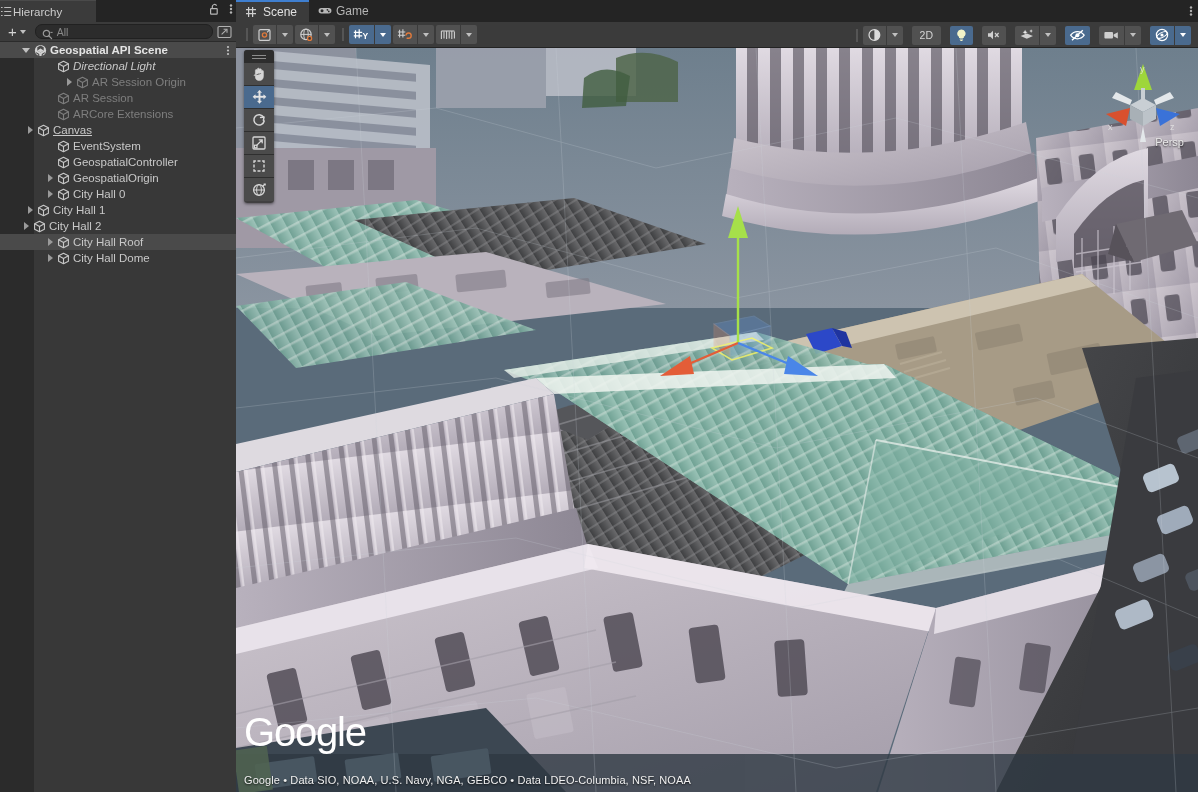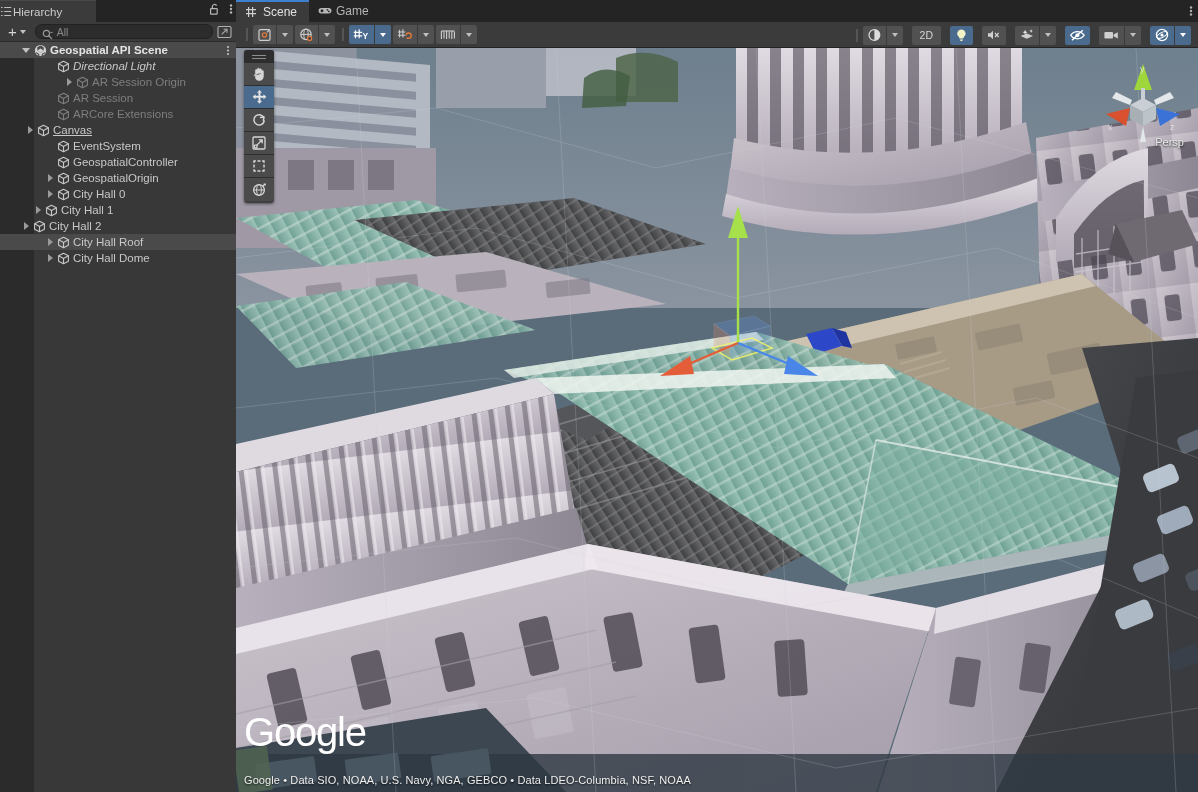--- a/index.html
+++ b/index.html
@@ -284,21 +284,21 @@
             <span class="rowlabel">GeospatialOrigin</span>
           </div>
           <div class="row" style="padding-left: 48px;">
             <span class="tri"></span>
             <span class="cube" style="margin-left: 4px; color: rgb(200, 200, 200);"><svg width="13" height="13" viewBox="0 0 13 13">
                 <path d="M6.5 1.2 L11.4 3.8 L11.4 9.2 L6.5 11.8 L1.6 9.2 L1.6 3.8z" fill="none" stroke="currentColor" stroke-width="1.1" stroke-linejoin="round"></path>
                 <path d="M1.6 3.8 L6.5 6.4 L11.4 3.8 M6.5 6.4 L6.5 11.8" fill="none" stroke="currentColor" stroke-width="1.1" stroke-linejoin="round"></path>
               </svg></span>
             <span class="rowlabel">City Hall 0</span>
           </div>
-          <div class="row" style="padding-left: 36px;">
+          <div class="row" style="padding-left: 28px;">
             <span class="tri"></span>
             <span class="cube" style="margin-left: 4px; color: rgb(200, 200, 200);"><svg width="13" height="13" viewBox="0 0 13 13">
                 <path d="M6.5 1.2 L11.4 3.8 L11.4 9.2 L6.5 11.8 L1.6 9.2 L1.6 3.8z" fill="none" stroke="currentColor" stroke-width="1.1" stroke-linejoin="round"></path>
                 <path d="M1.6 3.8 L6.5 6.4 L11.4 3.8 M6.5 6.4 L6.5 11.8" fill="none" stroke="currentColor" stroke-width="1.1" stroke-linejoin="round"></path>
               </svg></span>
             <span class="rowlabel">City Hall 1</span>
           </div>
           <div class="row" style="padding-left: 24px;">
             <span class="tri"></span>
             <span class="cube" style="margin-left: 4px; color: rgb(200, 200, 200);"><svg width="13" height="13" viewBox="0 0 13 13">

